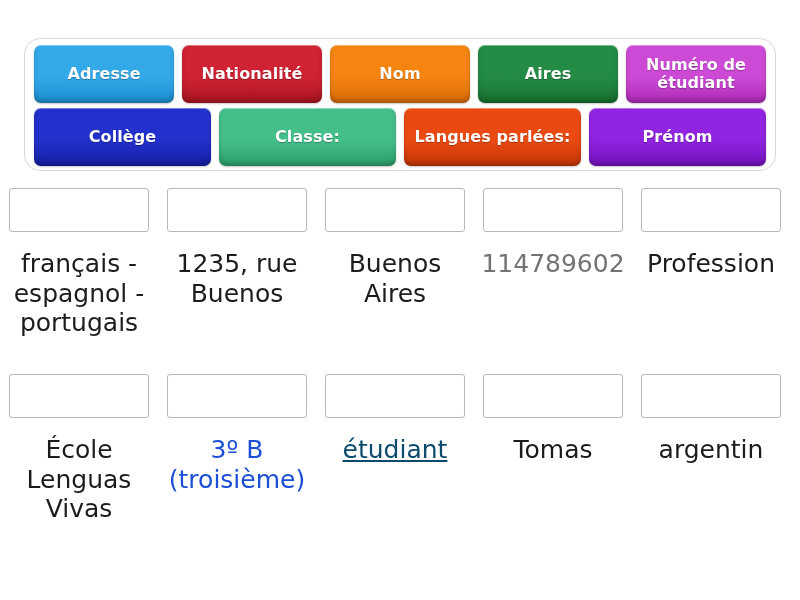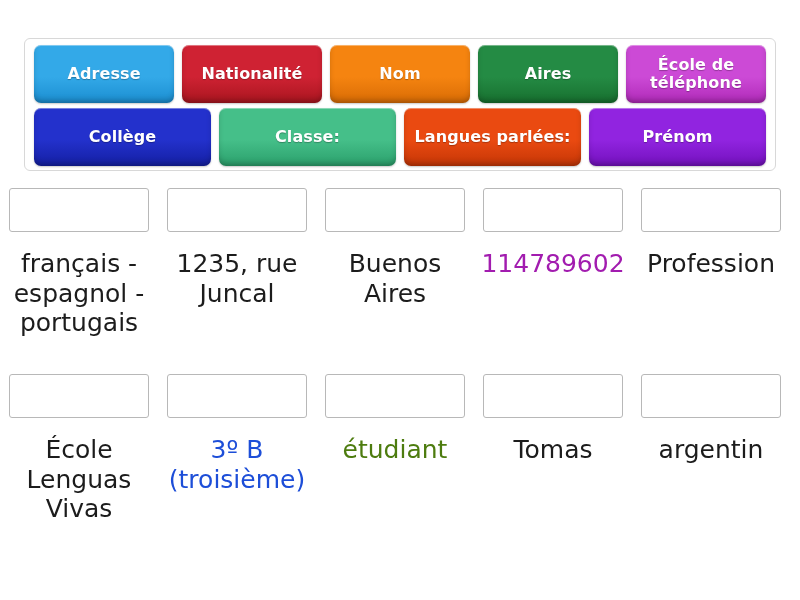--- a/index.html
+++ b/index.html
@@ -18,21 +18,21 @@
   
   #tile-bank {
     position: absolute;
     left: 24px;
     top: 38px;
     width: 752px;
     height: 133px;
     box-sizing: border-box;
     background: #ffffff;
     border: 1px solid #d8d8d8;
-    border-radius: 6px;
+    border-radius: 16px;
     padding: 6px 5px;
     box-sizing: border-box;
   }
   .tile-row {
     display: flex;
     width: 100%;
     height: 58px;
     margin-bottom: 5px;
   }
   .tile-row:last-child { margin-bottom: 0; }
@@ -114,21 +114,21 @@
     <div class="tile" style="background: linear-gradient(rgb(207, 34, 51) 0%, rgb(207, 34, 51) 55%, rgb(169, 21, 31) 100%);">
       <span class="tile-label">Nationalité</span>
     </div>
     <div class="tile" style="background: linear-gradient(rgb(245, 132, 16) 0%, rgb(245, 132, 16) 55%, rgb(217, 108, 5) 100%);">
       <span class="tile-label">Nom</span>
     </div>
     <div class="tile" style="background: linear-gradient(rgb(36, 139, 68) 0%, rgb(36, 139, 68) 55%, rgb(23, 112, 47) 100%);">
       <span class="tile-label">Aires</span>
     </div>
     <div class="tile" style="background: linear-gradient(rgb(204, 74, 214) 0%, rgb(204, 74, 214) 55%, rgb(176, 42, 184) 100%);">
-      <span class="tile-label">École de téléphone</span>
+      <span class="tile-label">Numéro de étudiant</span>
     </div>
   </div>
 
   <div class="tile-row">
     <div class="tile" style="background: linear-gradient(rgb(35, 49, 204) 0%, rgb(35, 49, 204) 55%, rgb(20, 31, 163) 100%);">
       <span class="tile-label">Collège</span>
     </div>
     <div class="tile" style="background: linear-gradient(rgb(69, 191, 137) 0%, rgb(69, 191, 137) 55%, rgb(43, 160, 108) 100%);">
       <span class="tile-label">Classe:</span>
     </div>
@@ -147,32 +147,32 @@
   <div class="answer-cell">
     <div class="drop-zone" style="border-color: rgb(184, 184, 184);"></div>
     <div class="answer-text" style="color: rgb(28, 28, 28);">français -
 espagnol -
 portugais</div>
   </div>
 
   <div class="answer-cell">
     <div class="drop-zone" style="border-color: rgb(184, 184, 184);"></div>
     <div class="answer-text" style="color: rgb(28, 28, 28);">1235, rue
-Juncal</div>
+Buenos</div>
   </div>
 
   <div class="answer-cell">
     <div class="drop-zone" style="border-color: rgb(184, 184, 184);"></div>
     <div class="answer-text" style="color: rgb(28, 28, 28);">Buenos
 Aires</div>
   </div>
 
   <div class="answer-cell">
     <div class="drop-zone" style="border-color: rgb(184, 184, 184);"></div>
-    <div class="answer-text" style="color: #a21caf;">114789602</div>
+    <div class="answer-text" style="color: #737373;">114789602</div>
   </div>
 
   <div class="answer-cell">
     <div class="drop-zone" style="border-color: rgb(184, 184, 184);"></div>
     <div class="answer-text" style="color: rgb(28, 28, 28);">Profession</div>
   </div>
 
 </div>
 
 <div class="answer-row" id="answer-row-2">
@@ -185,21 +185,21 @@
   </div>
 
   <div class="answer-cell">
     <div class="drop-zone" style="border-color: rgb(184, 184, 184);"></div>
     <div class="answer-text" style="color: #1d4ed8;">3º B
 (troisième)</div>
   </div>
 
   <div class="answer-cell">
     <div class="drop-zone" style="border-color: rgb(184, 184, 184);"></div>
-    <div class="answer-text" style="color: #4d7c0f;">étudiant</div>
+    <div class="answer-text" style="color: #0c4a6e; text-decoration: underline;">étudiant</div>
   </div>
 
   <div class="answer-cell">
     <div class="drop-zone" style="border-color: rgb(184, 184, 184);"></div>
     <div class="answer-text" style="color: rgb(28, 28, 28);">Tomas</div>
   </div>
 
   <div class="answer-cell">
     <div class="drop-zone" style="border-color: rgb(184, 184, 184);"></div>
     <div class="answer-text" style="color: rgb(28, 28, 28);">argentin</div>

